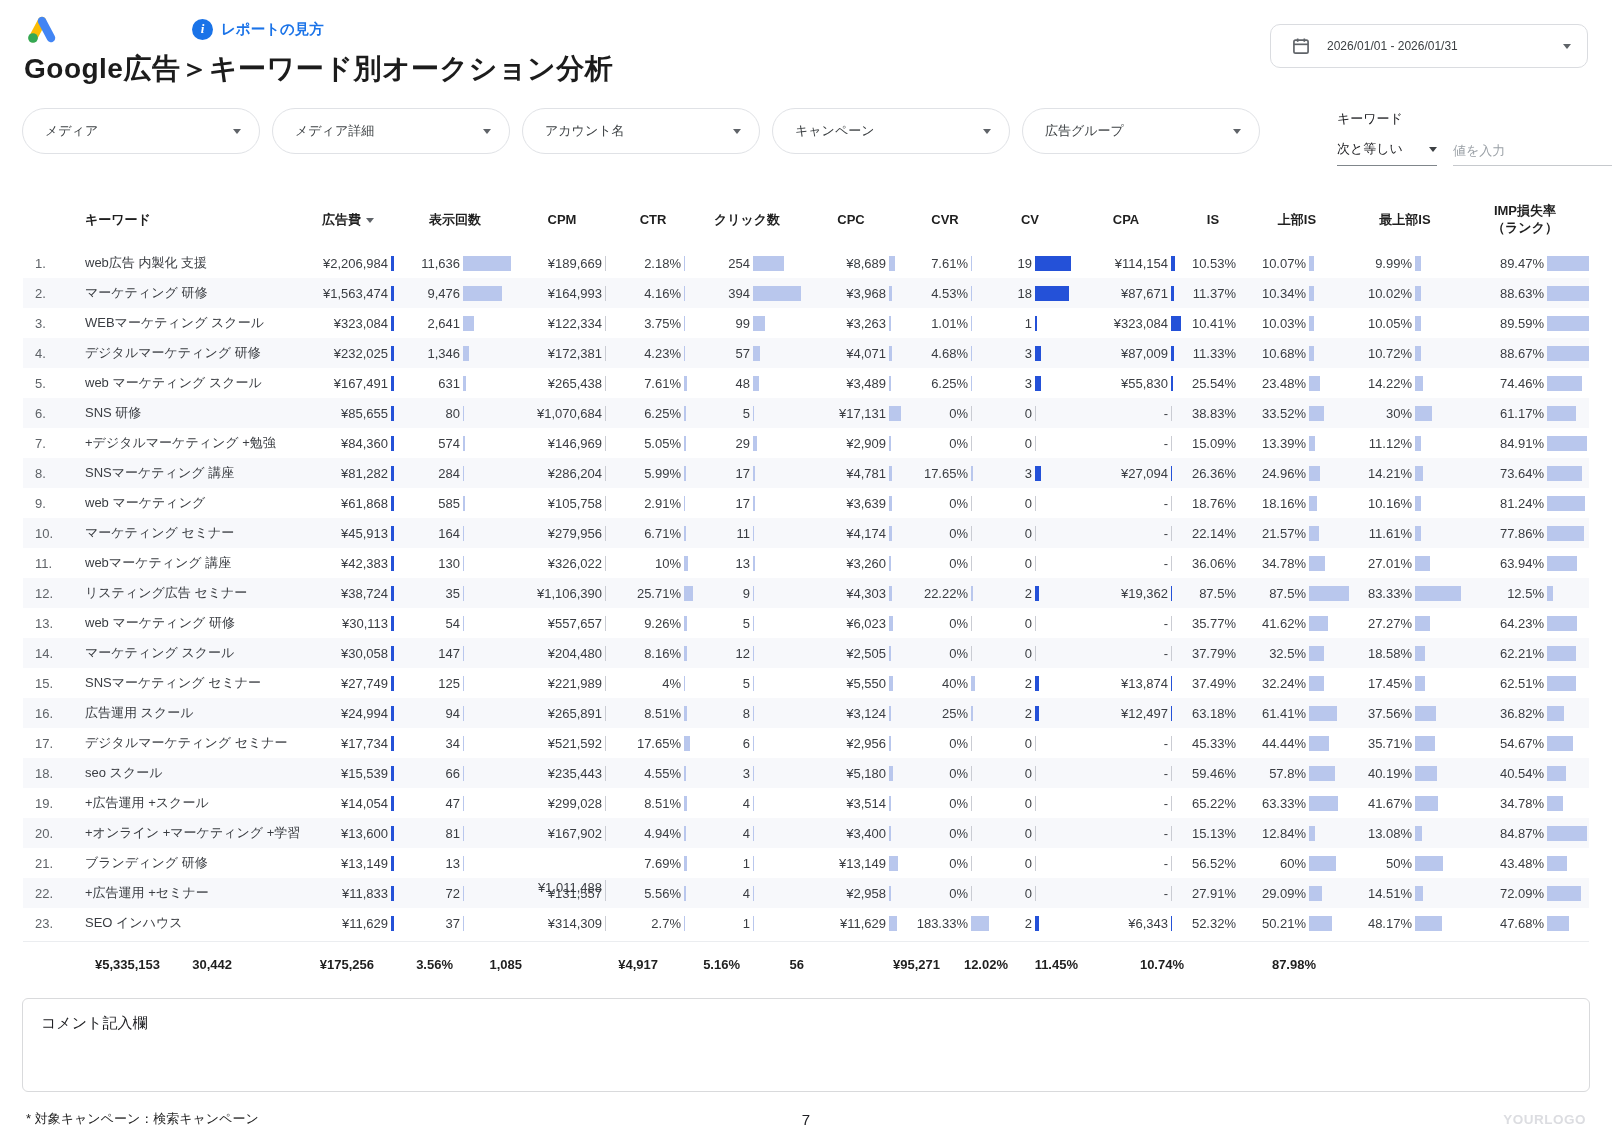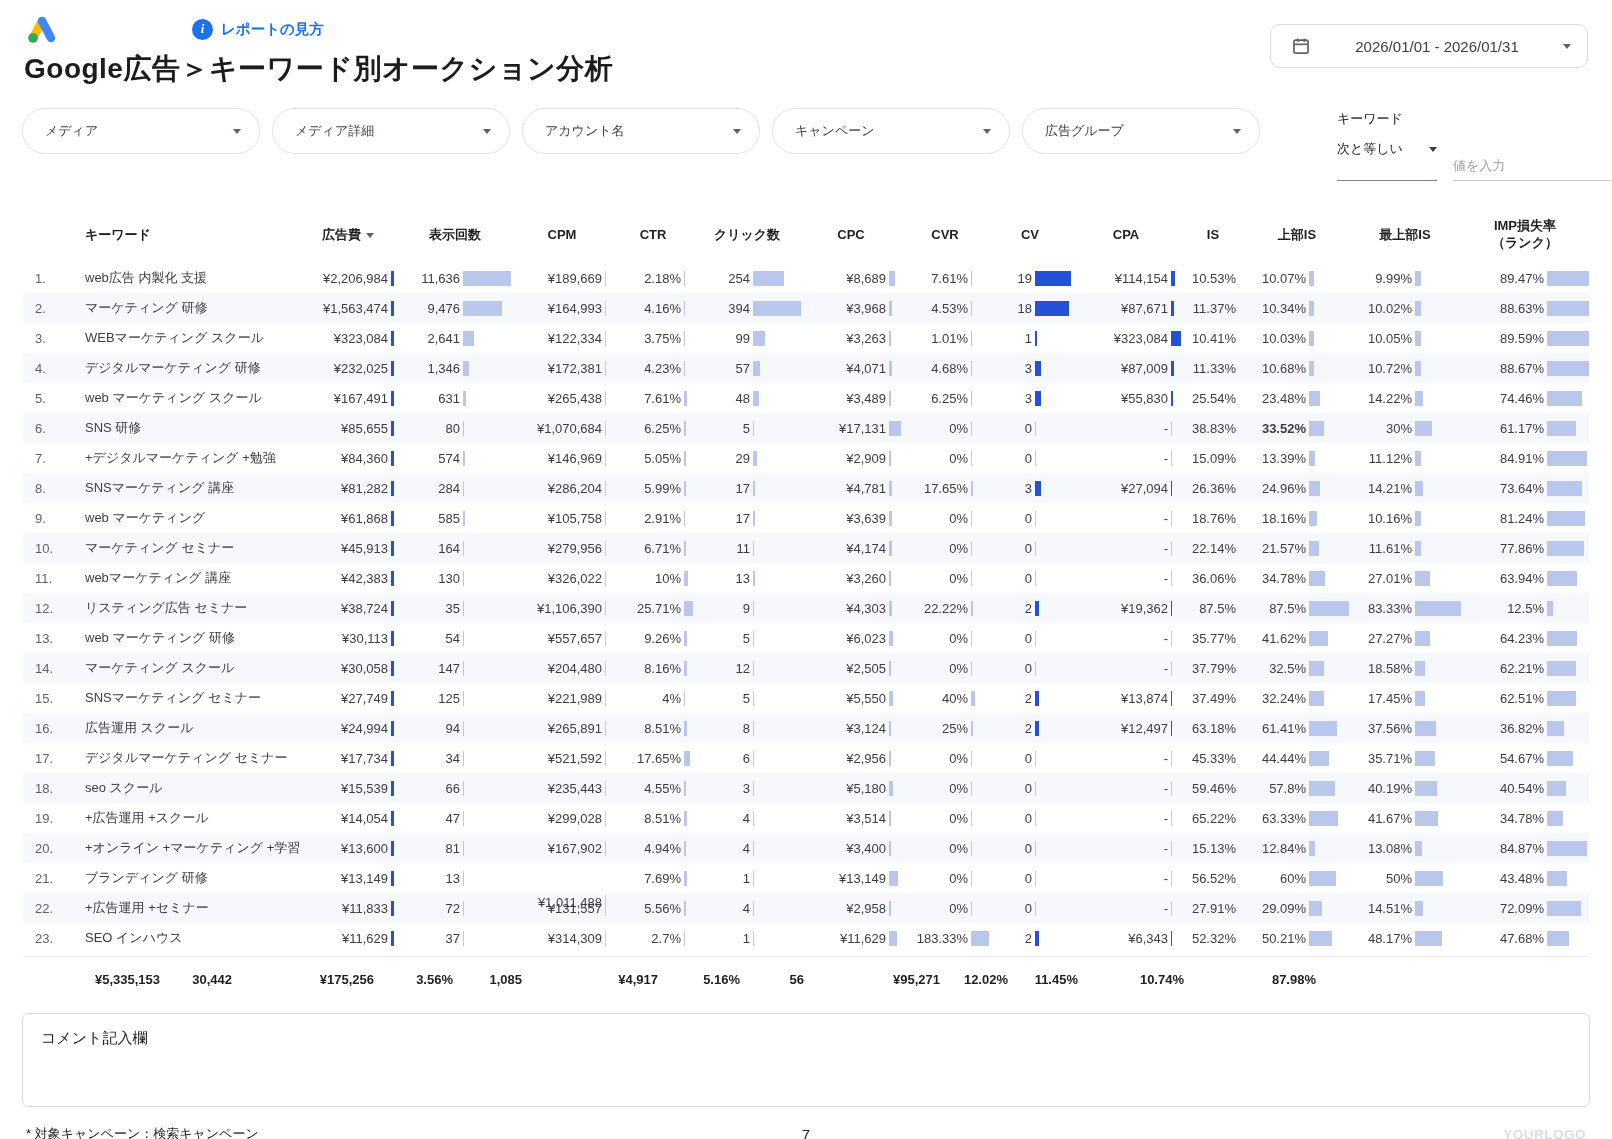--- a/index.html
+++ b/index.html
@@ -9,30 +9,30 @@
   .topbar{display:flex;justify-content:space-between;align-items:flex-start;padding:12px 24px 0 24px;}
   .head-left{display:flex;flex-direction:column;}
   .head-row1{display:flex;align-items:center;height:34px;}
   .ads-logo{width:36px;height:32px;flex:none;}
   .help-link{display:flex;align-items:center;gap:8px;margin-left:132px;cursor:pointer;}
   .info-icon{width:21px;height:21px;border-radius:50%;background:#1a73e8;color:#fff;font-size:13px;font-weight:bold;display:flex;align-items:center;justify-content:center;font-family:"Liberation Serif",serif;font-style:italic;}
   .help-text{color:#1a73e8;font-size:14.5px;font-weight:bold;}
   .page-title{font-size:28px;font-weight:bold;color:#1c1c1c;margin-top:4px;letter-spacing:0.5px;}
 
   .date-picker{margin-top:12px;width:318px;height:44px;box-sizing:border-box;border:1px solid #dadce0;border-radius:10px;display:flex;align-items:center;padding:0 16px 0 20px;gap:16px;cursor:pointer;background:#fff;}
-  .date-text{font-size:15px;color:#3c4043;flex:1;text-align:center;white-space:nowrap;}
+  .date-text{font-size:12px;color:#3c4043;flex:1;text-align:left;white-space:nowrap;}
   .caret-down{width:0;height:0;border-left:4.5px solid transparent;border-right:4.5px solid transparent;border-top:5.5px solid #5f6368;flex:none;}
 
   
   .filter-row{display:flex;align-items:flex-start;margin:20px 22px 0 22px;gap:12px;}
   .pill{flex:0 0 238px;height:46px;box-sizing:border-box;border:1px solid #e0e2e6;border-radius:24px;background:#fff;display:flex;align-items:center;justify-content:space-between;padding:0 18px 0 22px;font-size:13px;color:#3c4043;cursor:pointer;}
   .kw-filter{margin-left:auto;width:253px;font-size:13px;color:#202124;padding-top:2px;}
   .kw-label{margin-bottom:12px;}
   .kw-controls{display:flex;gap:16px;align-items:flex-end;}
-  .kw-op{flex:0 0 100px;display:flex;align-items:center;justify-content:space-between;border-bottom:1px solid #80868b;padding-bottom:22px;cursor:pointer;gap:11px;}
+  .kw-op{flex:0 0 100px;display:flex;align-items:center;justify-content:space-between;border-bottom:1px solid #80868b;padding-bottom:7px;cursor:pointer;gap:11px;}
   .kw-op .caret-down{border-top-color:#3c4043;}
   .kw-input{flex:1;border:none;outline:none;border-bottom:1px solid #c6c9cd;font:inherit;font-size:13px;color:#202124;padding:0 0 7px 0;background:transparent;}
   .kw-input::placeholder{color:#9aa0a6;}
 
   
   .table{margin:26px 22px 0 23px;width:1566px;}
   .trow{display:flex;align-items:center;height:30px;}
   .trow.head{height:56px;font-weight:bold;}
   .trow.stripe{background:#f7f8fb;}
   .trow.total{height:44px;font-weight:bold;border-top:1px solid #ebedf0;margin-top:3px;}
@@ -712,21 +712,21 @@
         <div class="cell right c-cpa" style="width: 110px;">
           <span class="val">-</span>
           <span class="barzone" style="width: 10px;">
             <i class="tick"></i>
           </span>
         </div>
         <div class="cell right c-is" style="width: 64px;">
           <span class="val">38.83%</span>
           <span class="barzone" style="width: 6px;"></span>
         </div>
-        <div class="cell right c-top-is" style="width: 104px; font-weight: bold;">
+        <div class="cell right c-top-is" style="width: 104px;">
           <span class="val">33.52%</span>
           <span class="barzone" style="width: 40px;">
             <i class="tick"></i>
             <i class="bar light" style="width: 15.3234px;"></i>
           </span>
         </div>
         <div class="cell right c-abs-top-is" style="width: 112px;">
           <span class="val">30%</span>
           <span class="barzone" style="width: 46px;">
             <i class="tick"></i>

